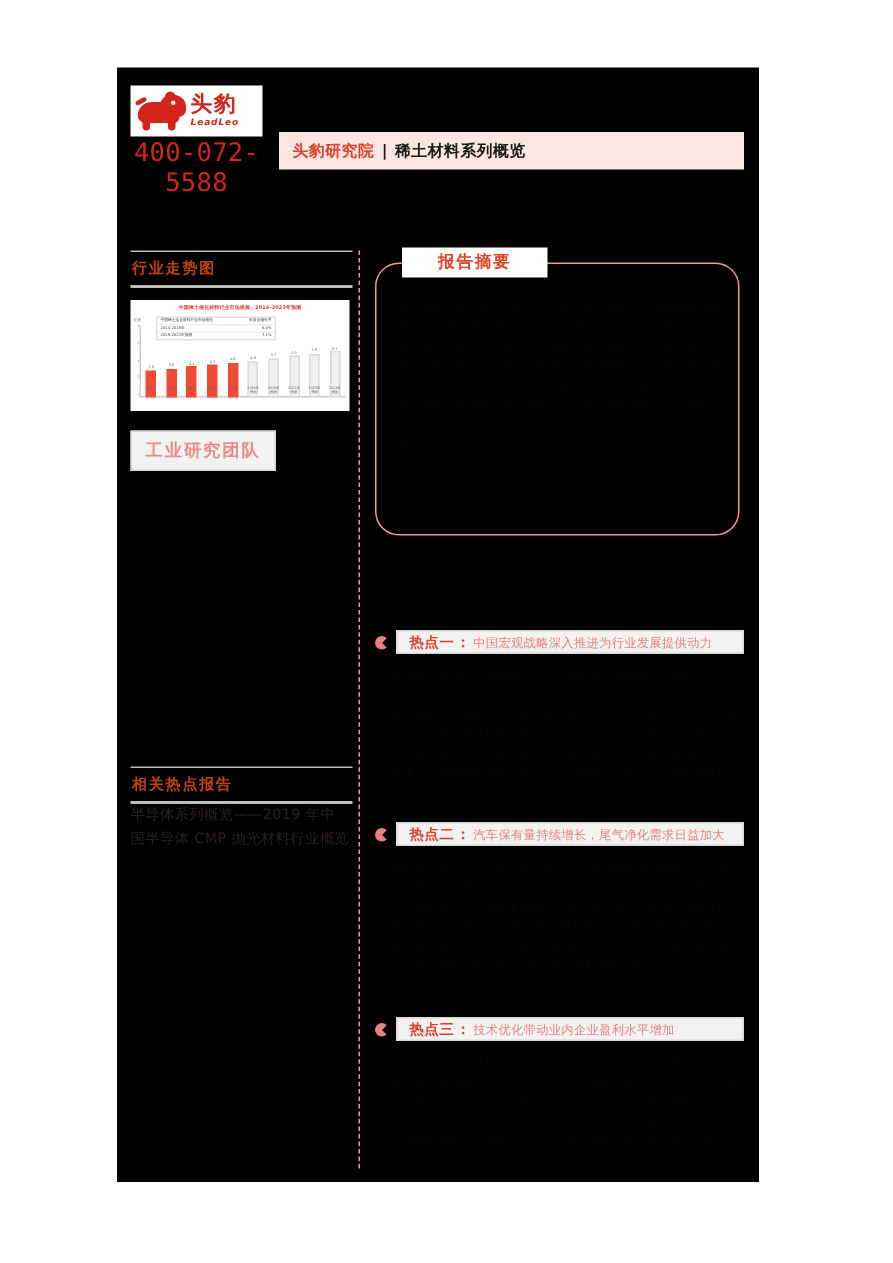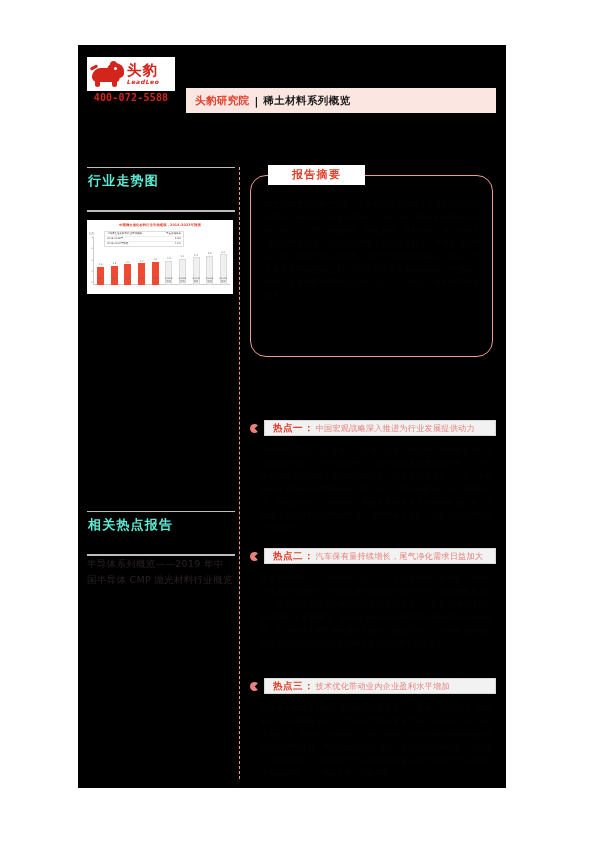--- a/index.html
+++ b/index.html
@@ -112,22 +112,22 @@
     font-style: italic;
     letter-spacing: 0.6px;
     line-height: 8px;
   }
   .logo-phone {
     position: absolute;
     left: 9px; top: 47px;
     width: 88px;
     text-align: center;
     color: #d4251c;
-    font-size: 10px;
-    font-weight: bold;
+    font-size: 17px;
+    font-weight: normal;
     letter-spacing: 0.2px;
     font-family: "DejaVu Sans Mono", "Liberation Mono", monospace;
   }
 
   #title-bar {
     position: absolute;
     left: 108px; top: 43px;
     width: 310px; height: 25px;
     background: #fbe6e2;
     display: flex;
@@ -175,25 +175,25 @@
   
   .sec {
     position: relative;
   }
   .sec .rule-top {
     height: 1.4px;
     background: #bdbdbd;
     width: 100%;
   }
   .sec .sec-title {
-    color: #5eead4;
-    font-size: 13px;
+    color: #c2410c;
+    font-size: 10px;
     font-weight: bold;
     letter-spacing: 1.2px;
-    padding: 4px 0 20px 1px;
+    padding: 4px 0 4px 1px;
   }
   .sec .rule-bot {
     height: 1.4px;
     background: #bdbdbd;
     width: 100%;
   }
 
   
   #chart-thumb {
     position: relative;
@@ -561,20 +561,21 @@
             <div class="ch-xlab">2018</div>
             <div class="ch-xlab">2019年预测</div>
             <div class="ch-xlab">2020年预测</div>
             <div class="ch-xlab">2021年预测</div>
             <div class="ch-xlab">2022年预测</div>
             <div class="ch-xlab">2023年预测</div>
           </div>
       </div>
     </div>
 
+    <div id="team-chip">工业研究团队</div>
   </div>
 
   <div id="related-wrap">
     <div class="sec">
       <div class="rule-top"></div>
       <div class="sec-title">相关热点报告</div>
       <div class="rule-bot"></div>
     </div>
     <div id="related-list">半导体系列概览——2019 年中国半导体 CMP 抛光材料行业概览</div>
   </div>

